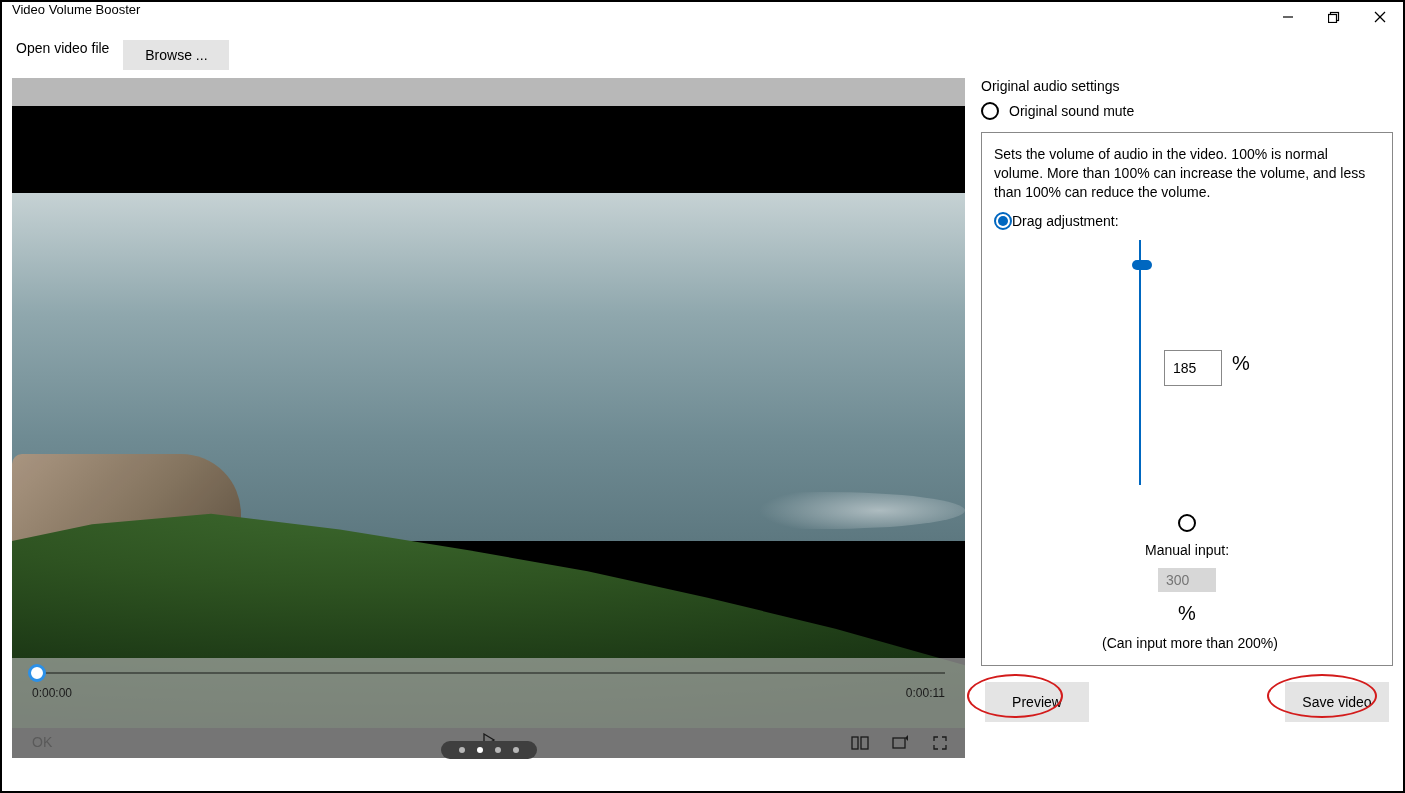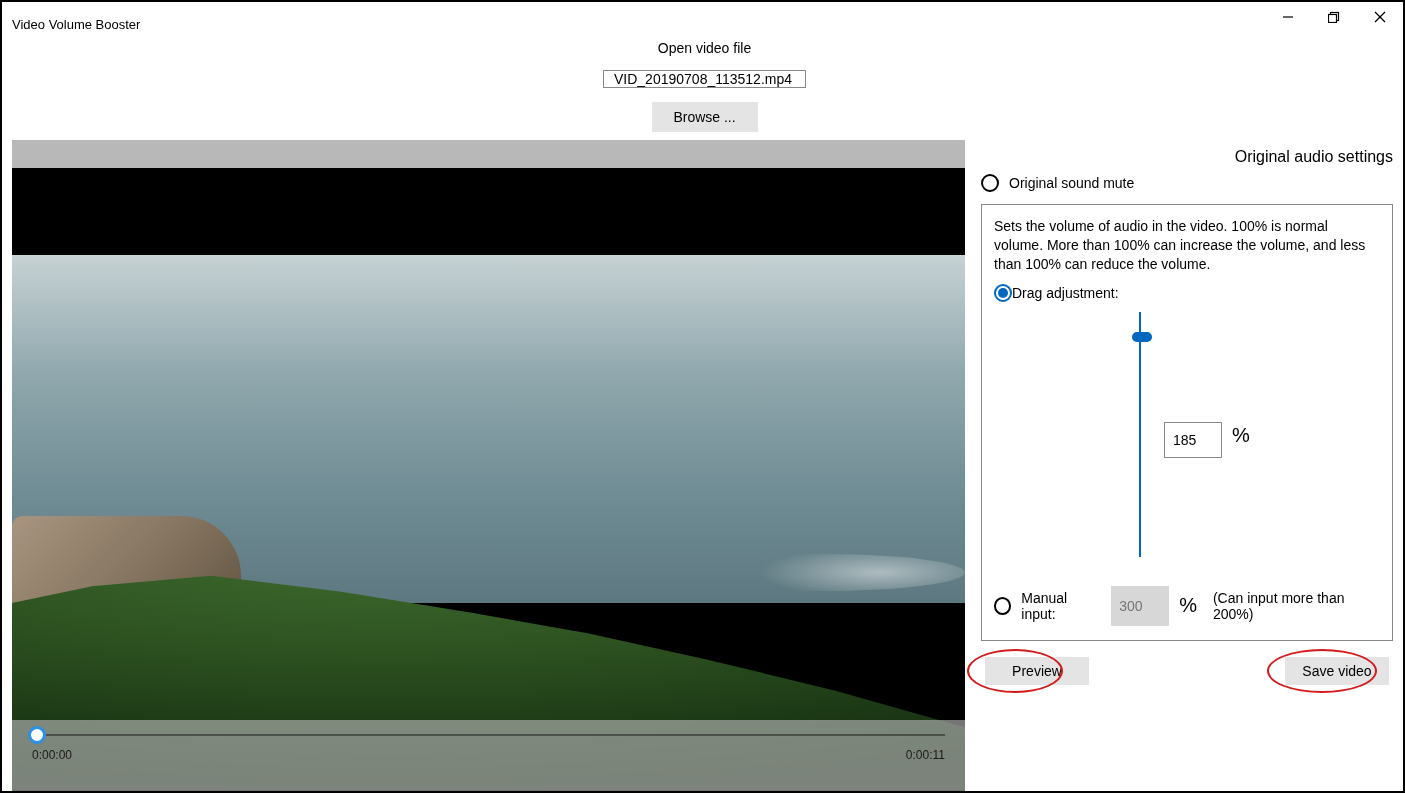--- a/index.html
+++ b/index.html
@@ -11,40 +11,38 @@
       width: 1405px;
       height: 793px;
       border: 2px solid #000;
       position: relative;
       overflow: hidden;
     }
     
     .titlebar {
       height: 30px;
       display: flex;
-      align-items: flex-end;
+      align-items: flex-start;
       justify-content: space-between;
       padding: 0 0 0 10px;
     }
     .app-title { font-size: 13px; }
     .win-controls { display: flex; }
     .win-btn {
       width: 46px; height: 30px;
       display: flex; align-items: center; justify-content: center;
       font-size: 14px;
     }
     .win-btn svg { stroke: #000; }
 
     
     .file-row {
       display: flex;
-      align-items: center;
       padding: 8px 10px 8px 14px;
       gap: 14px;
-      flex-direction: column;
     }
     .file-label { font-size: 14px; white-space: nowrap; }
     .file-input {
       flex: 1;
       height: 30px;
       border: 1px solid #888;
       padding: 0 10px;
       font-size: 14px;
       outline: none;
     }
@@ -134,21 +132,21 @@
       position: absolute; left: 50%; transform: translateX(-50%);
       bottom: -1px;
       background: #3f3f3f; border-radius: 18px;
       padding: 6px 18px; display: flex; gap: 12px; align-items: center;
     }
     .dot { width: 6px; height: 6px; border-radius: 50%; background: #b7b7b7; }
     .dot.on { background: #fff; }
     .dots-wrap { position: relative; }
 
     
-    .sect-title { font-size: 16px; margin-top: 8px; margin-bottom: 8px; text-align: right; }
+    .sect-title { font-size: 14px; margin-top: 0; margin-bottom: 8px; }
     .radio-row { display: flex; align-items: center; gap: 10px; margin: 6px 0; font-size: 14px; }
     .radio { width: 18px; height: 18px; border: 2px solid #000; border-radius: 50%; display:inline-flex; align-items:center; justify-content:center; }
     .radio.sel::after { content:""; width:10px; height:10px; border-radius:50%; background:#0067c0; }
     .radio.sel { border-color:#0067c0; }
 
     .vol-box {
       border: 1px solid #888;
       margin-top: 12px;
       padding: 12px 12px 14px 12px;
     }
@@ -158,31 +156,31 @@
     .slider-area { position: relative; height: 260px; margin-top: 10px; }
     .vtrack { position: absolute; left: 145px; top: 0; width: 2px; height: 245px; background: #0067c0; }
     .vthumb { position: absolute; left: 138px; top: 20px; width: 20px; height: 10px; border-radius: 5px; background: #0067c0; }
     .pct-input {
       position: absolute; left: 170px; top: 110px;
       width: 58px; height: 36px; border: 1px solid #888;
       font-size: 14px; padding: 0 8px;
     }
     .pct-sign { position: absolute; left: 238px; top: 112px; font-size: 20px; }
 
-    .man-row { display: flex; align-items: center; gap: 10px; font-size: 14px; margin-top: 14px; }
+    .man-row { display: flex; align-items: center; gap: 10px; font-size: 14px; margin-top: 14px; flex-direction: column; }
     .man-input {
-      width: 58px; height: 40px; border: none; background: #d7d7d7; color: #7a7a7a;
+      width: 58px; height: 24px; border: none; background: #d7d7d7; color: #7a7a7a;
       font-size: 14px; padding: 0 8px;
     }
     .man-pct { font-size: 20px; }
     .man-note { font-size: 14px; margin-left: 6px; }
 
     .btn-row { display: flex; justify-content: space-between; margin-top: 16px; padding: 0 4px; }
     .act-btn {
-      width: 104px; height: 28px; background: #e4e4e4; border: none; font-size: 14px;
+      width: 104px; height: 40px; background: #e4e4e4; border: none; font-size: 14px;
       position: relative;
     }
     .red-oval {
       position: absolute; border: 2px solid #d31b1b; border-radius: 50%;
       pointer-events: none;
     }
     .oval1 { left: -18px; top: -8px; width: 96px; height: 44px; }
     .oval2 { left: -18px; top: -8px; width: 110px; height: 44px; }
     .btn-wrap { position: relative; display:inline-block; }
   </style>
@@ -207,21 +205,20 @@
       <svg width="12" height="12">
           <line x1="1" y1="1" x2="11" y2="11" stroke-width="1.2"></line>
           <line x1="11" y1="1" x2="1" y2="11" stroke-width="1.2"></line>
         </svg>
     </div>
   </div>
 </div>
 
 <div class="file-row">
   <div class="file-label">Open video file</div>
-  <input class="file-input" value="VID_20190708_113512.mp4" style="">
   <button class="browse-btn">Browse ...</button>
 </div>
 
 <div class="main">
 
   <div class="left">
     <div class="video-box">
       <div class="video-topbar"></div>
       <div class="video-scene">
         <div class="scene-sky"></div>

